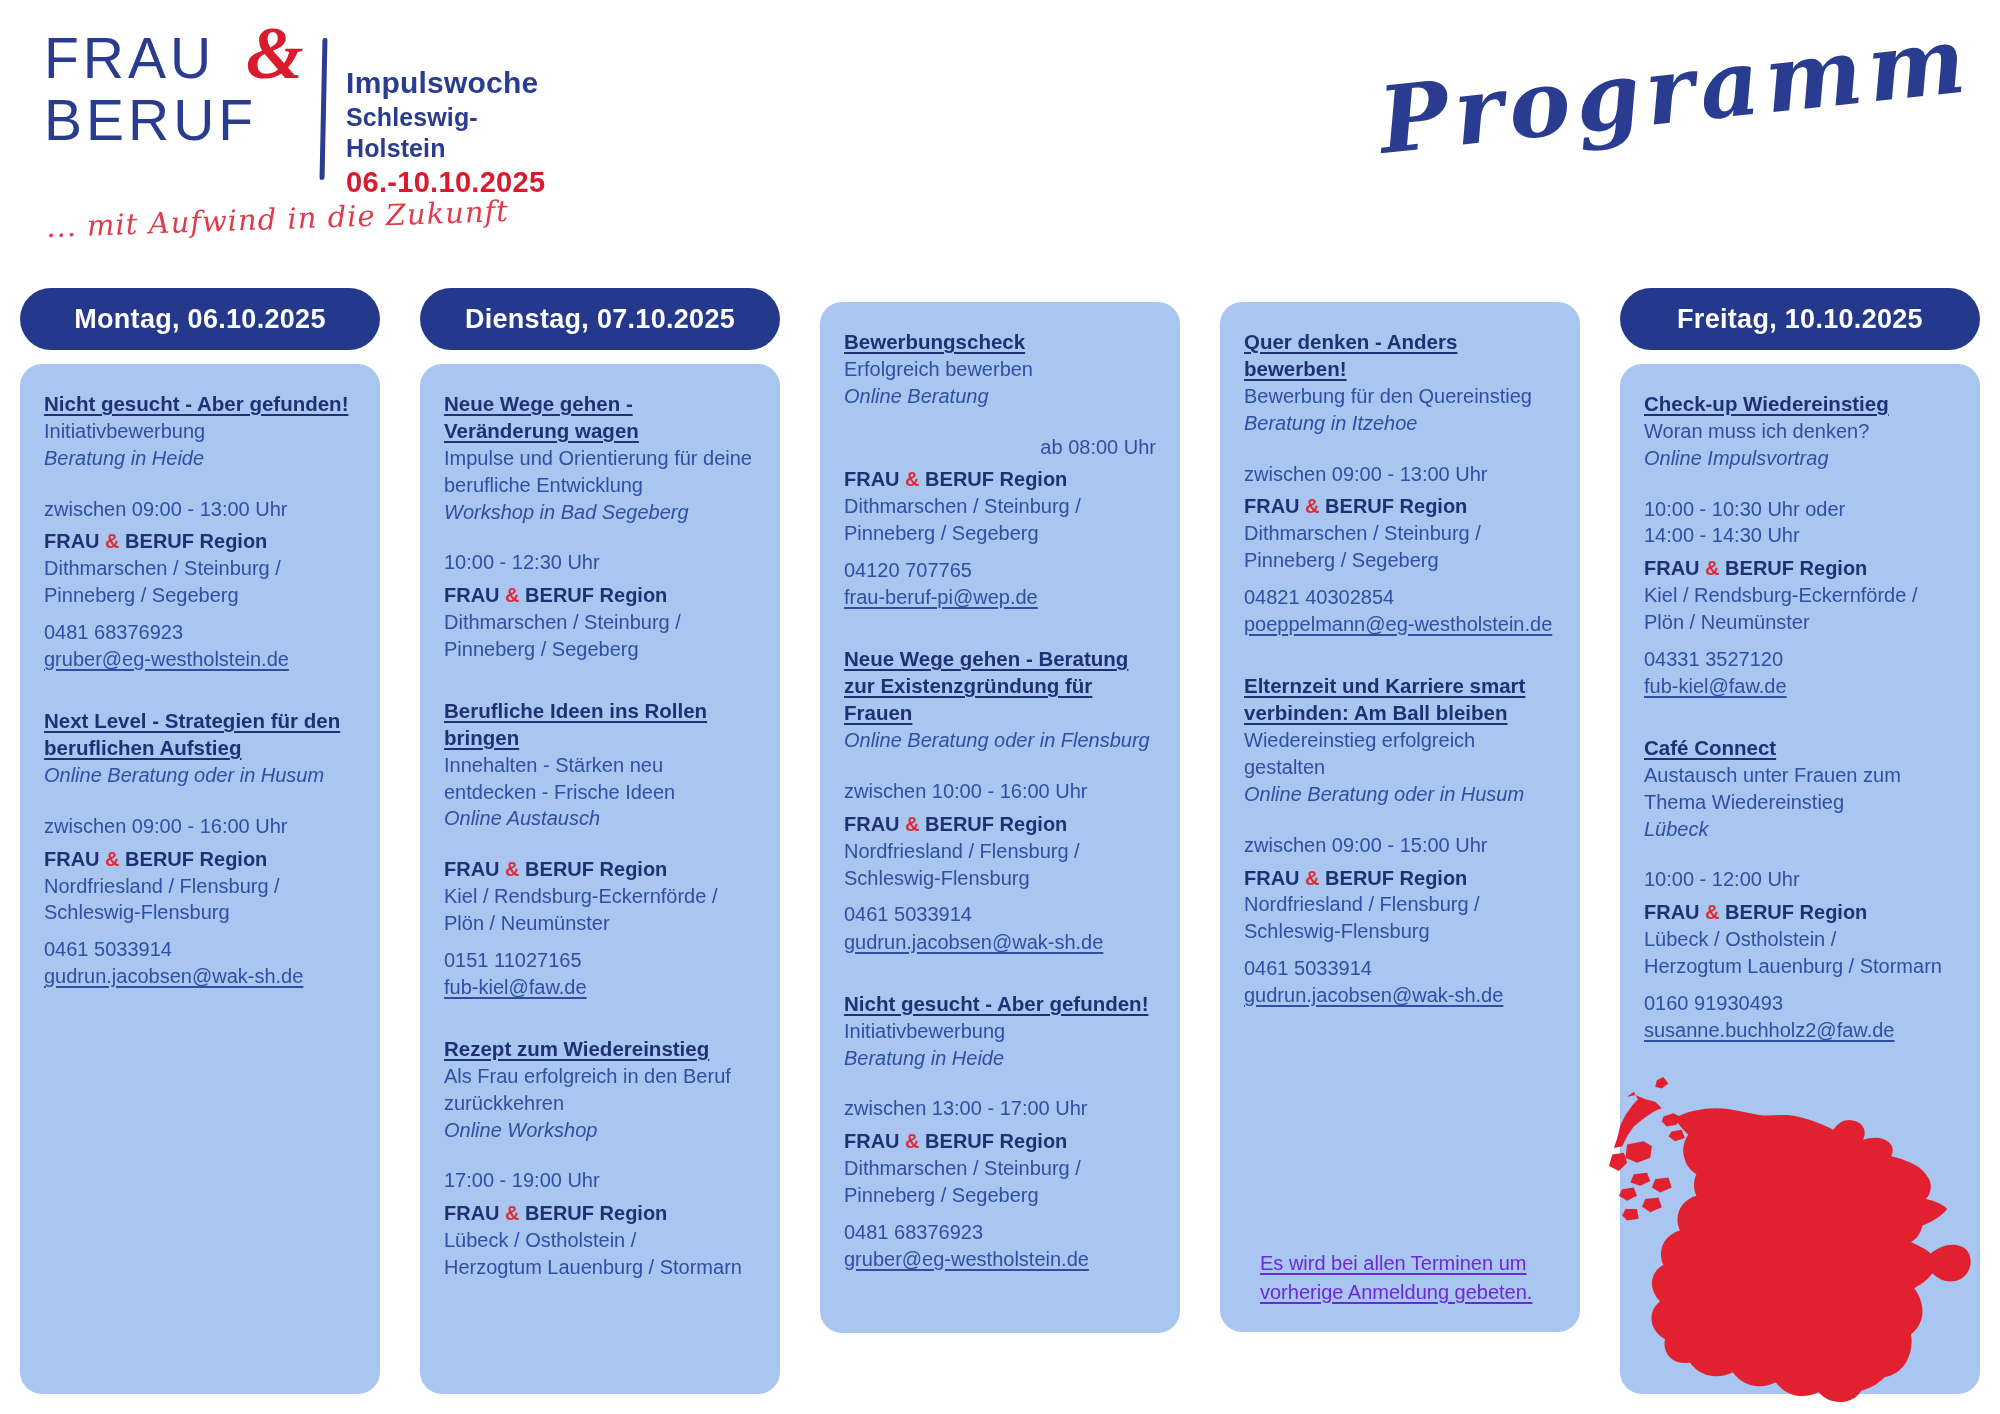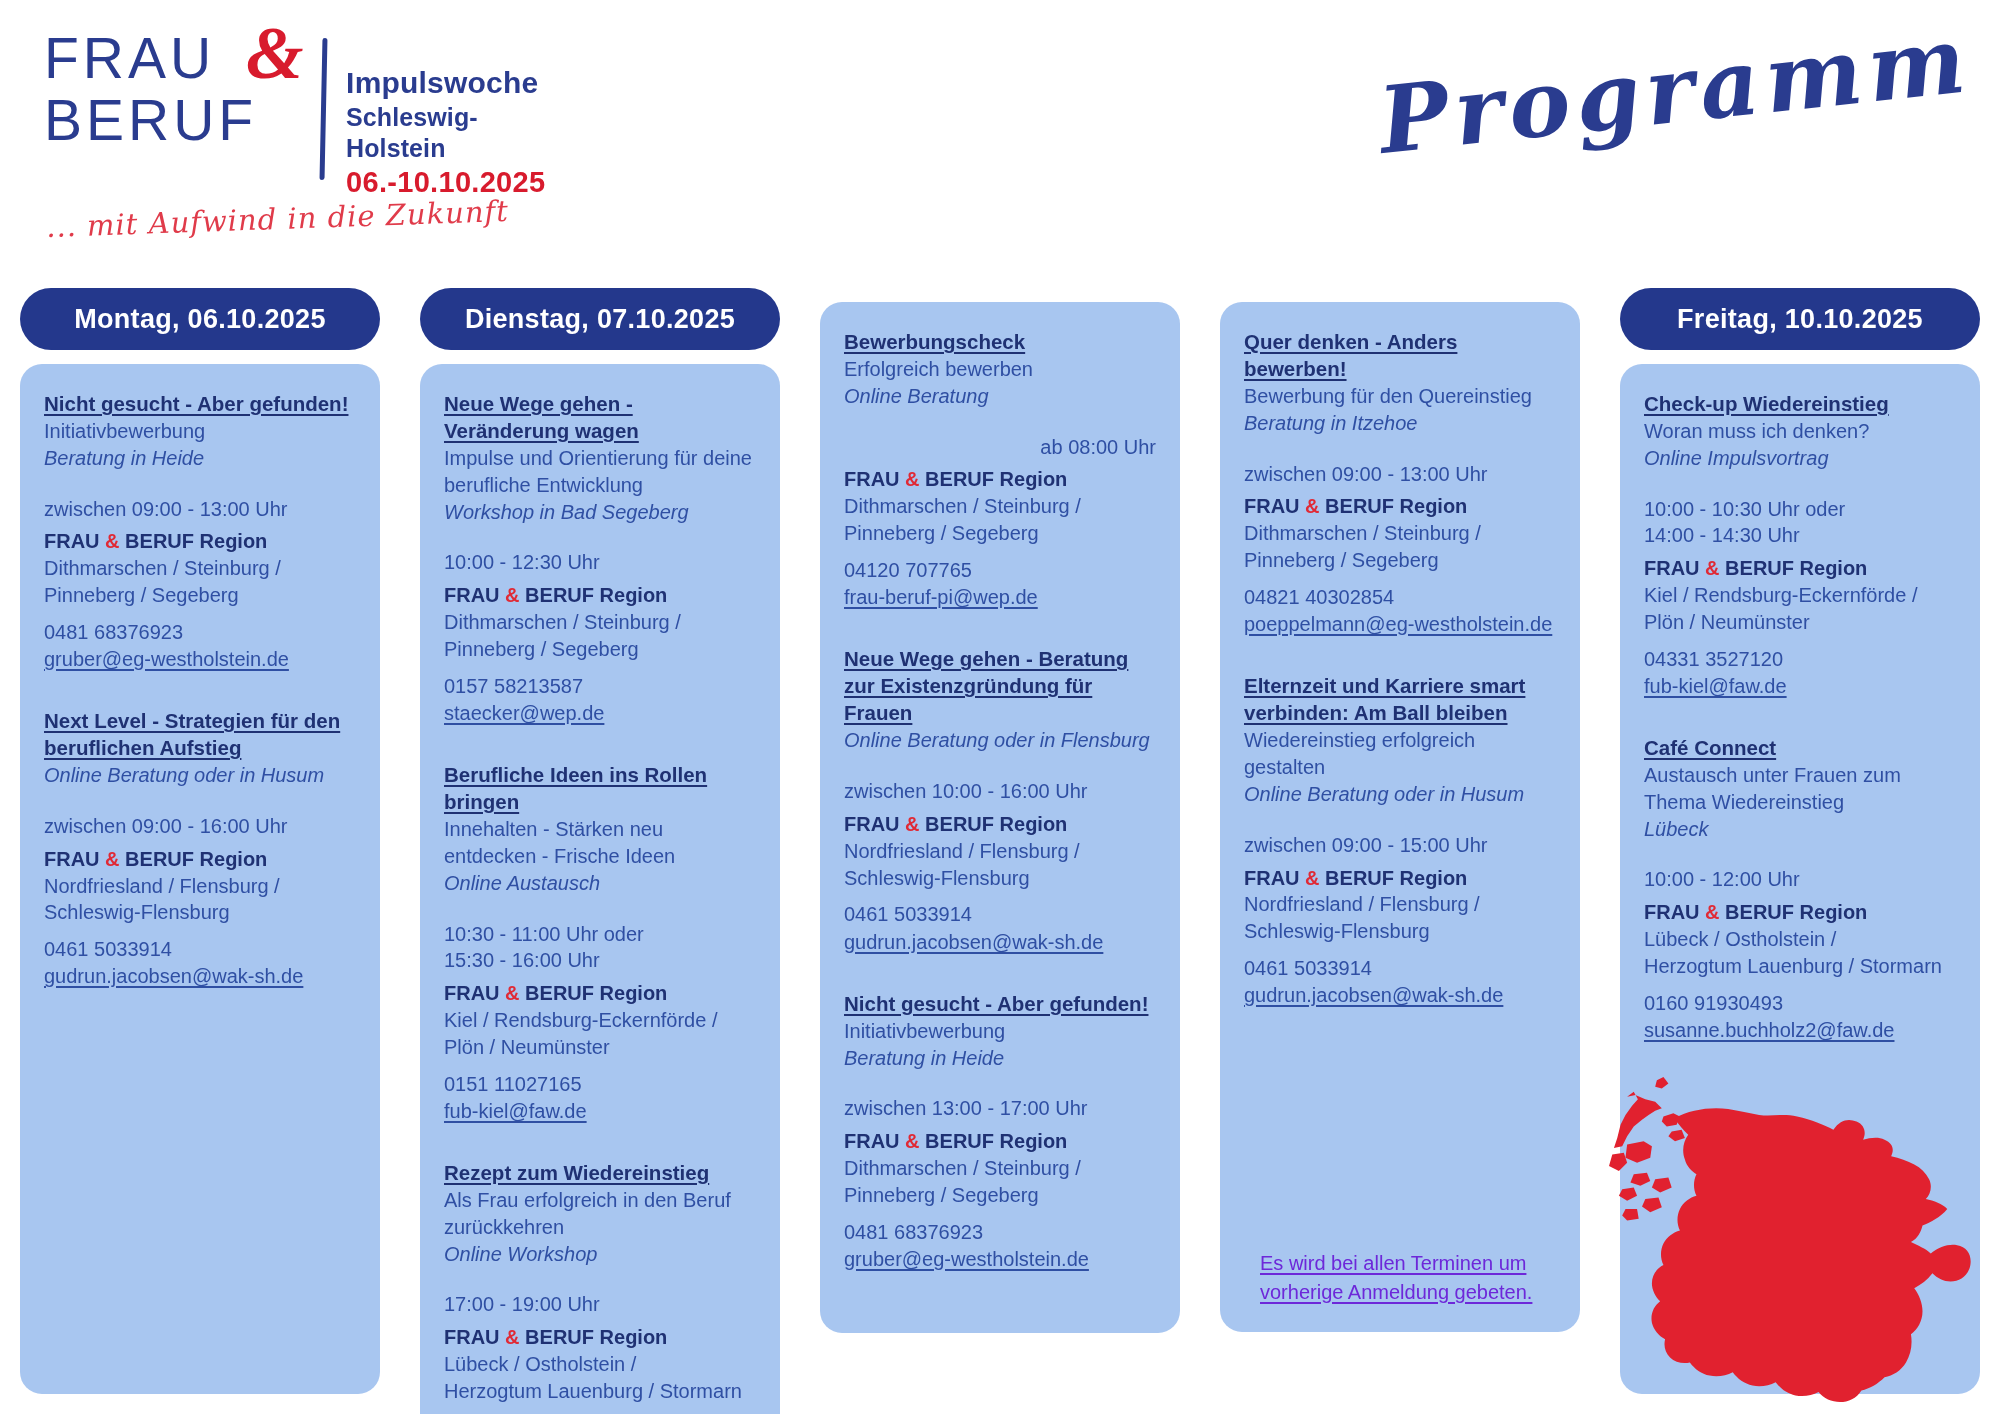--- a/index.html
+++ b/index.html
@@ -139,32 +139,26 @@
         <div class="card">
           <div class="event">
             <div class="ev-title">Neue Wege gehen - Veränderung wagen</div>
             <div class="ev-sub">Impulse und Orientierung für deine berufliche Entwicklung</div>
             <div class="ev-mode">Workshop in Bad Segeberg</div>
             <div class="ev-gap"></div>
             <div class="ev-time" style="white-space: pre-line;">10:00 - 12:30 Uhr</div>
             <div class="ev-region"><span>FRAU </span><span class="amp2">&amp;</span><span> BERUF Region</span></div>
             <div class="ev-area" style="white-space: pre-line;">Dithmarschen / Steinburg /
 Pinneberg / Segeberg</div>
-            <div class="ev-contact">
-              <div>0157 58213587</div>
-              <a class="ev-mail">staecker@wep.de</a>
-            </div>
           </div>
           <div class="event">
             <div class="ev-title">Berufliche Ideen ins Rollen bringen</div>
             <div class="ev-sub">Innehalten - Stärken neu entdecken - Frische Ideen</div>
             <div class="ev-mode">Online Austausch</div>
             <div class="ev-gap"></div>
-            <div class="ev-time" style="white-space: pre-line;">10:30 - 11:00 Uhr oder
-15:30 - 16:00 Uhr</div>
             <div class="ev-region"><span>FRAU </span><span class="amp2">&amp;</span><span> BERUF Region</span></div>
             <div class="ev-area" style="white-space: pre-line;">Kiel / Rendsburg-Eckernförde /
 Plön / Neumünster</div>
             <div class="ev-contact">
               <div>0151 11027165</div>
               <a class="ev-mail">fub-kiel@faw.de</a>
             </div>
           </div>
           <div class="event">
             <div class="ev-title">Rezept zum Wiedereinstieg</div>

